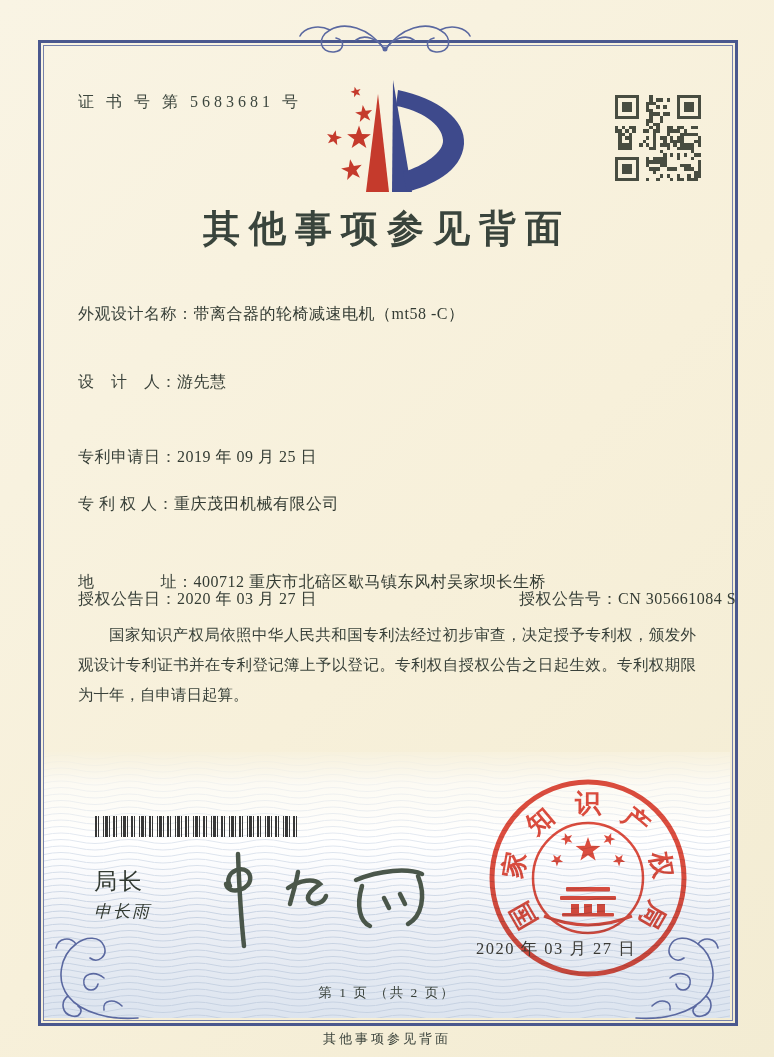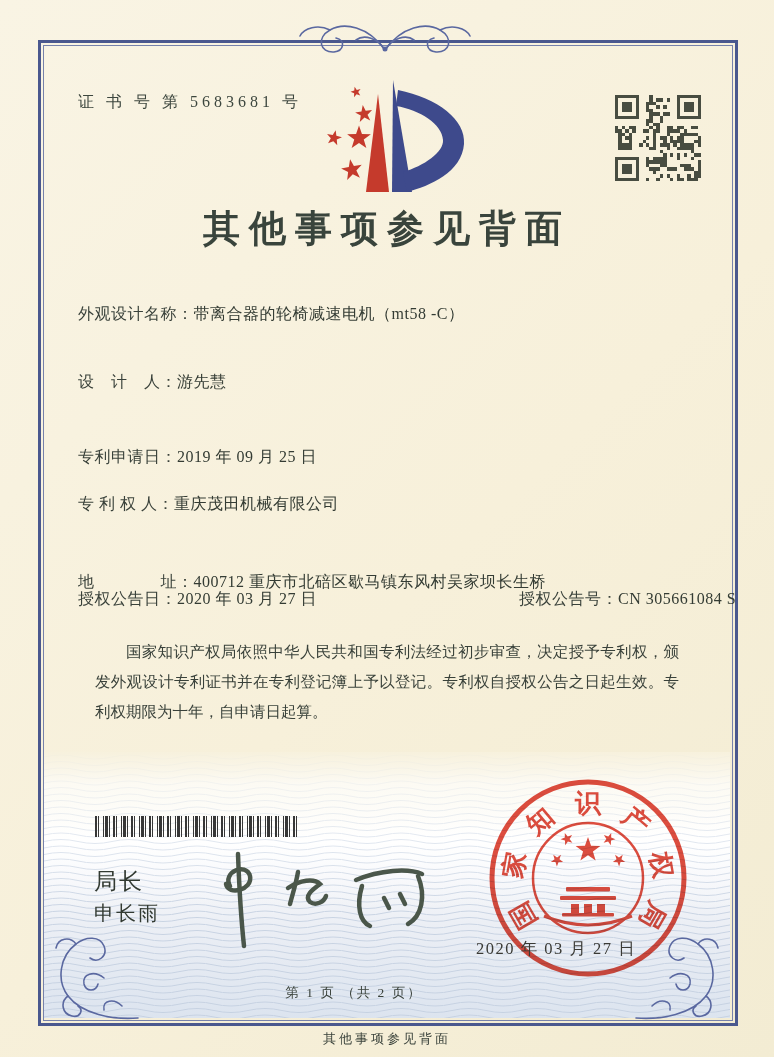--- a/index.html
+++ b/index.html
@@ -32,40 +32,40 @@
 
   
   .field{position:absolute;left:78px;font-size:16px;color:#343c34;letter-spacing:0.5px;
          z-index:6;white-space:nowrap;}
   .field .lbl{color:#39413a;}
   .grant-no{position:absolute;left:395px;top:0;margin-left:46px;}
 
   
   .paras{position:absolute;left:78px;top:620px;width:618px;z-index:6;
          font-size:15.5px;line-height:1.95;color:#39413a;text-align:justify;}
-  .paras p{margin:17px;text-indent:2em;}
+  .paras p{margin:0;text-indent:2em;}
 
   
   .barcode{position:absolute;left:95px;top:816px;width:202px;height:21px;z-index:6;
      background:repeating-linear-gradient(90deg,#373737 0 2px,rgba(0,0,0,0) 2px 3px,
        #373737 3px 4px,rgba(0,0,0,0) 4px 8px,#373737 8px 9px,rgba(0,0,0,0) 9px 10px,
        #373737 10px 13px,rgba(0,0,0,0) 13px 14px,#373737 14px 15px,rgba(0,0,0,0) 15px 18px);}
   .director-title{position:absolute;left:94px;top:866px;font-size:23px;letter-spacing:2px;
            color:#323a32;z-index:6;}
-  .director-name{position:absolute;left:94px;top:900px;font-size:20px;letter-spacing:2px;
-           color:#323a32;z-index:6;}
+  .director-name{position:absolute;left:94px;top:900px;font-size:17px;letter-spacing:2px;
+           color:#323a32;z-index:6;font-style:italic;}
   .signature{position:absolute;left:200px;top:842px;z-index:6;}
   .seal{position:absolute;left:488px;top:778px;width:200px;height:200px;z-index:7;
         mix-blend-mode:multiply;opacity:0.95;}
   .seal-arc text{font-size:26px;font-weight:bold;fill:#dc4334;
         font-family:"Liberation Serif","DejaVu Serif",serif;}
   .seal-date{position:absolute;left:476px;top:938px;font-size:16.5px;letter-spacing:1.5px;
         color:#3a3a35;z-index:8;white-space:nowrap;}
 
-  .page-footer{position:absolute;left:0;top:984px;width:708px;text-align:center;
+  .page-footer{position:absolute;left:0;top:984px;width:774px;text-align:center;
         font-size:13.5px;letter-spacing:2px;color:#39413a;z-index:6;}
   .back-note{position:absolute;left:0;top:1030px;width:774px;text-align:center;
         font-size:13px;letter-spacing:3px;color:#39413a;z-index:6;}
 </style>
 </head>
 <body>
 
 <div class="page">
 
   <div class="band">

